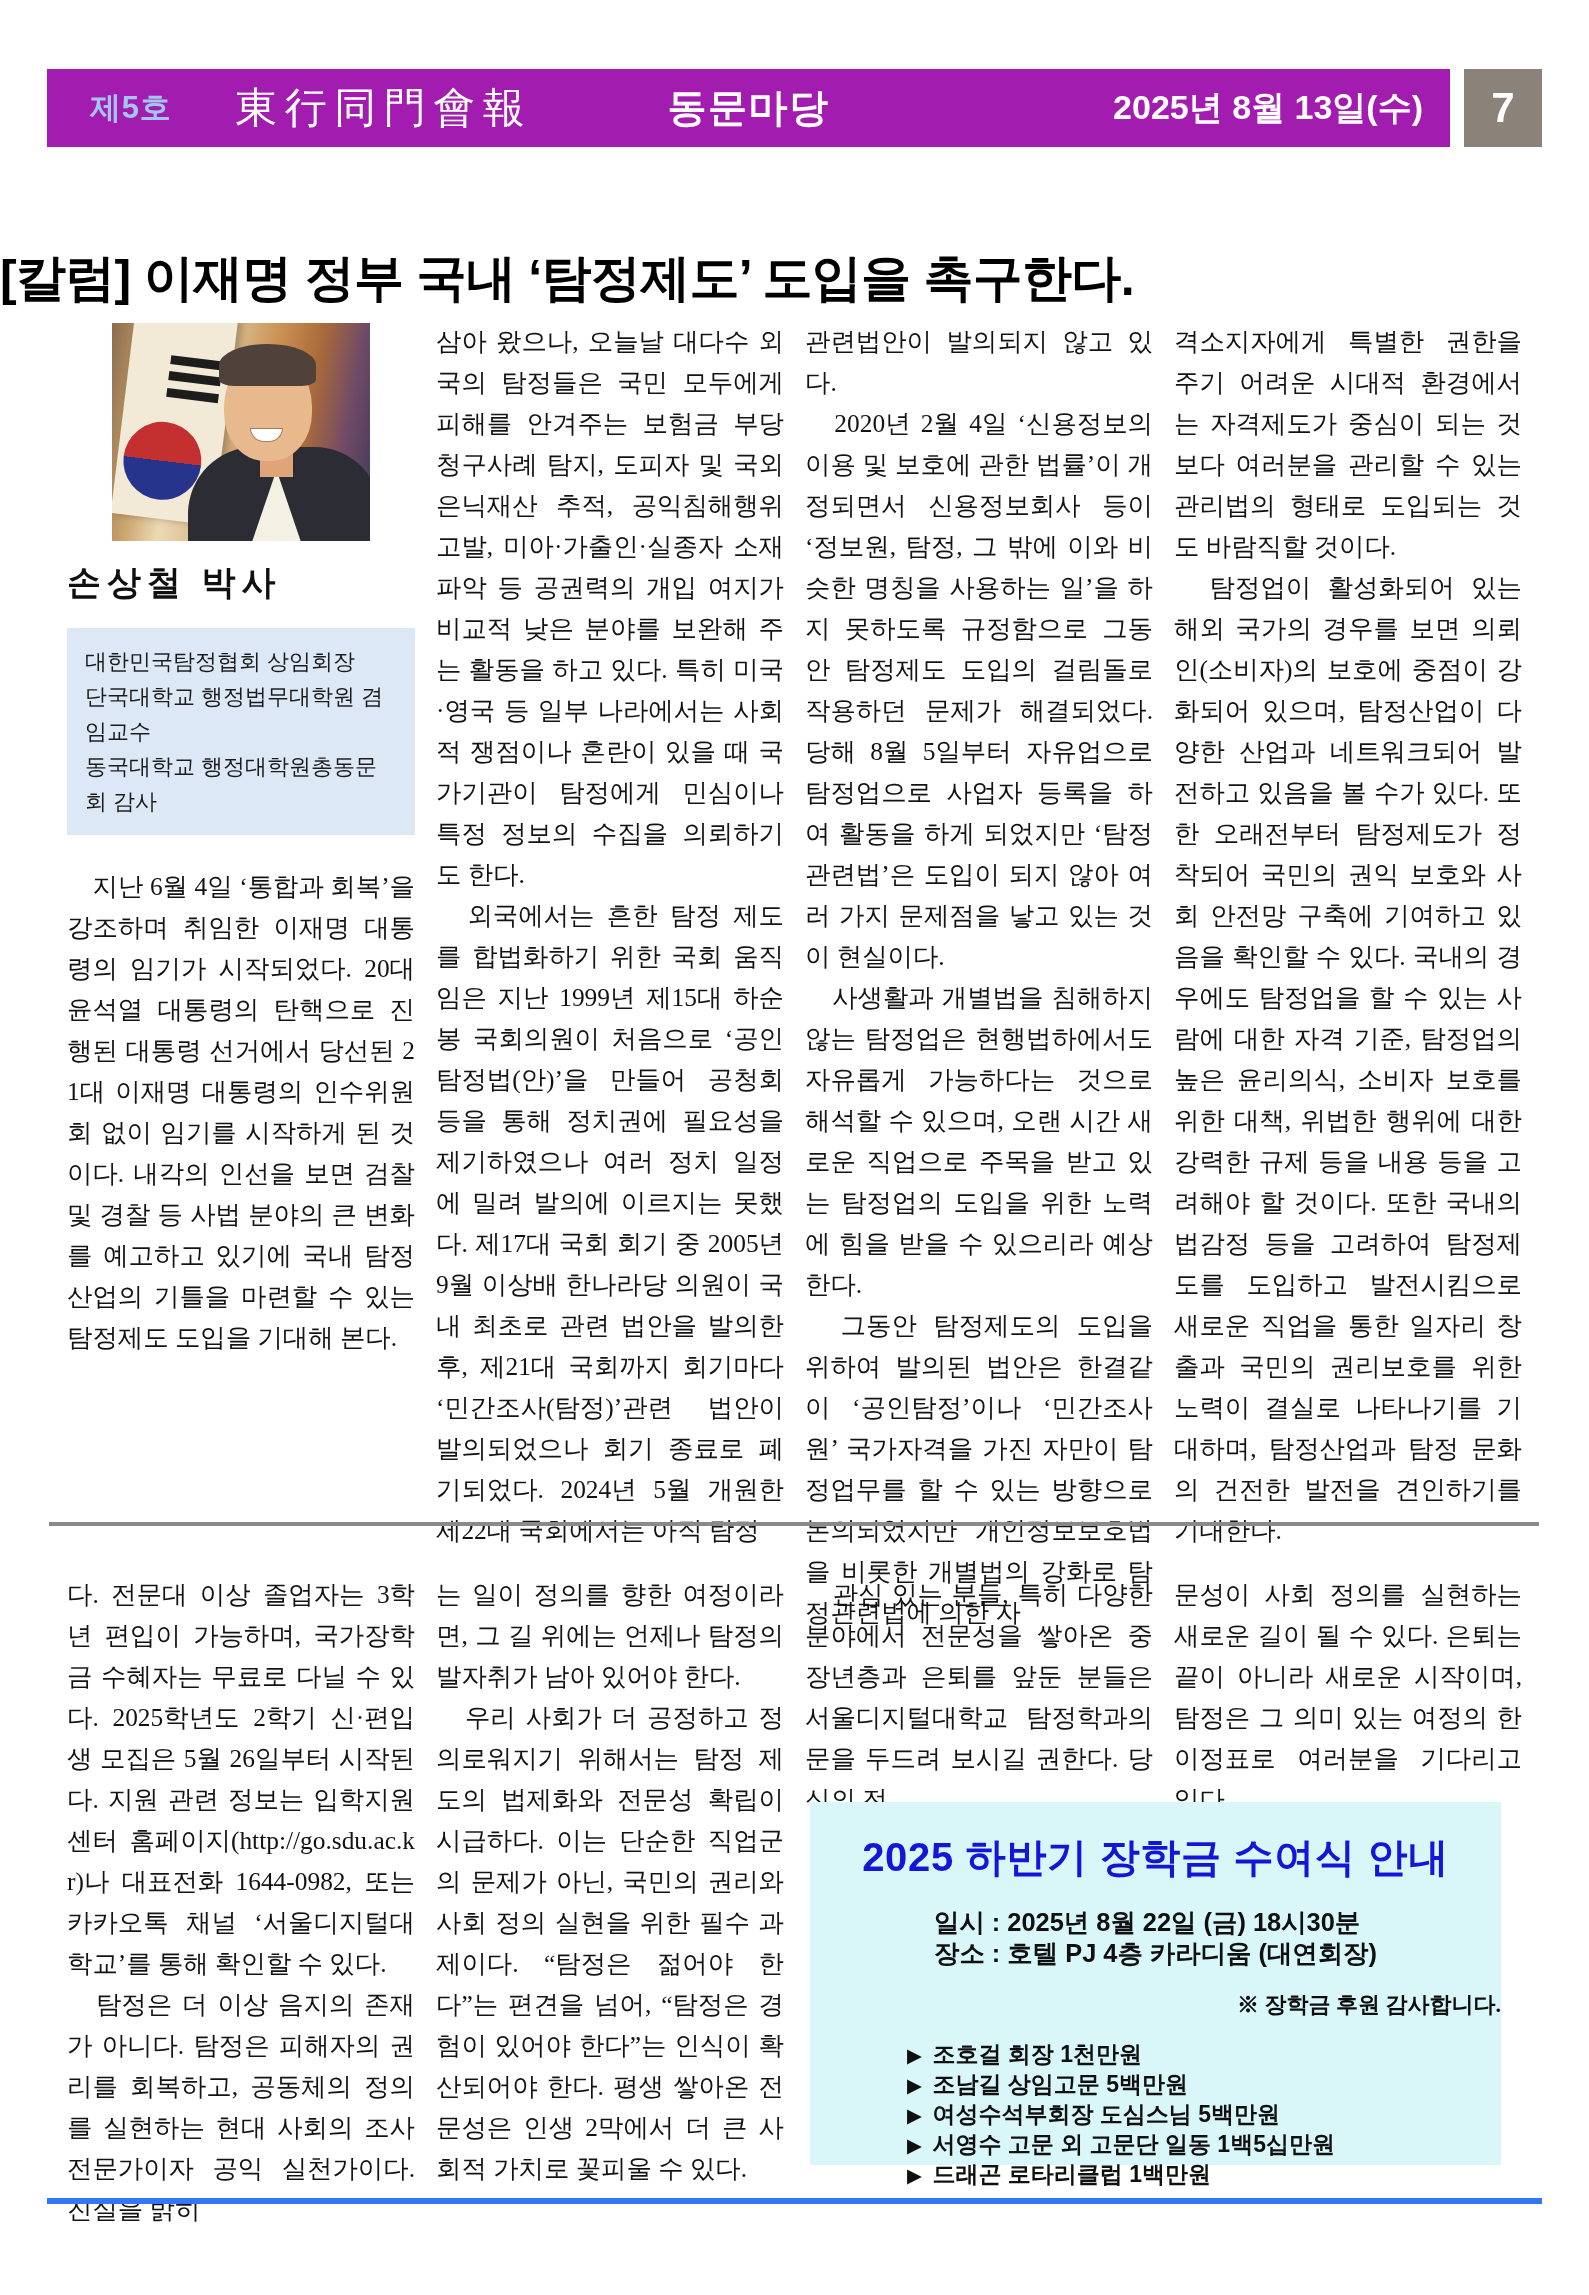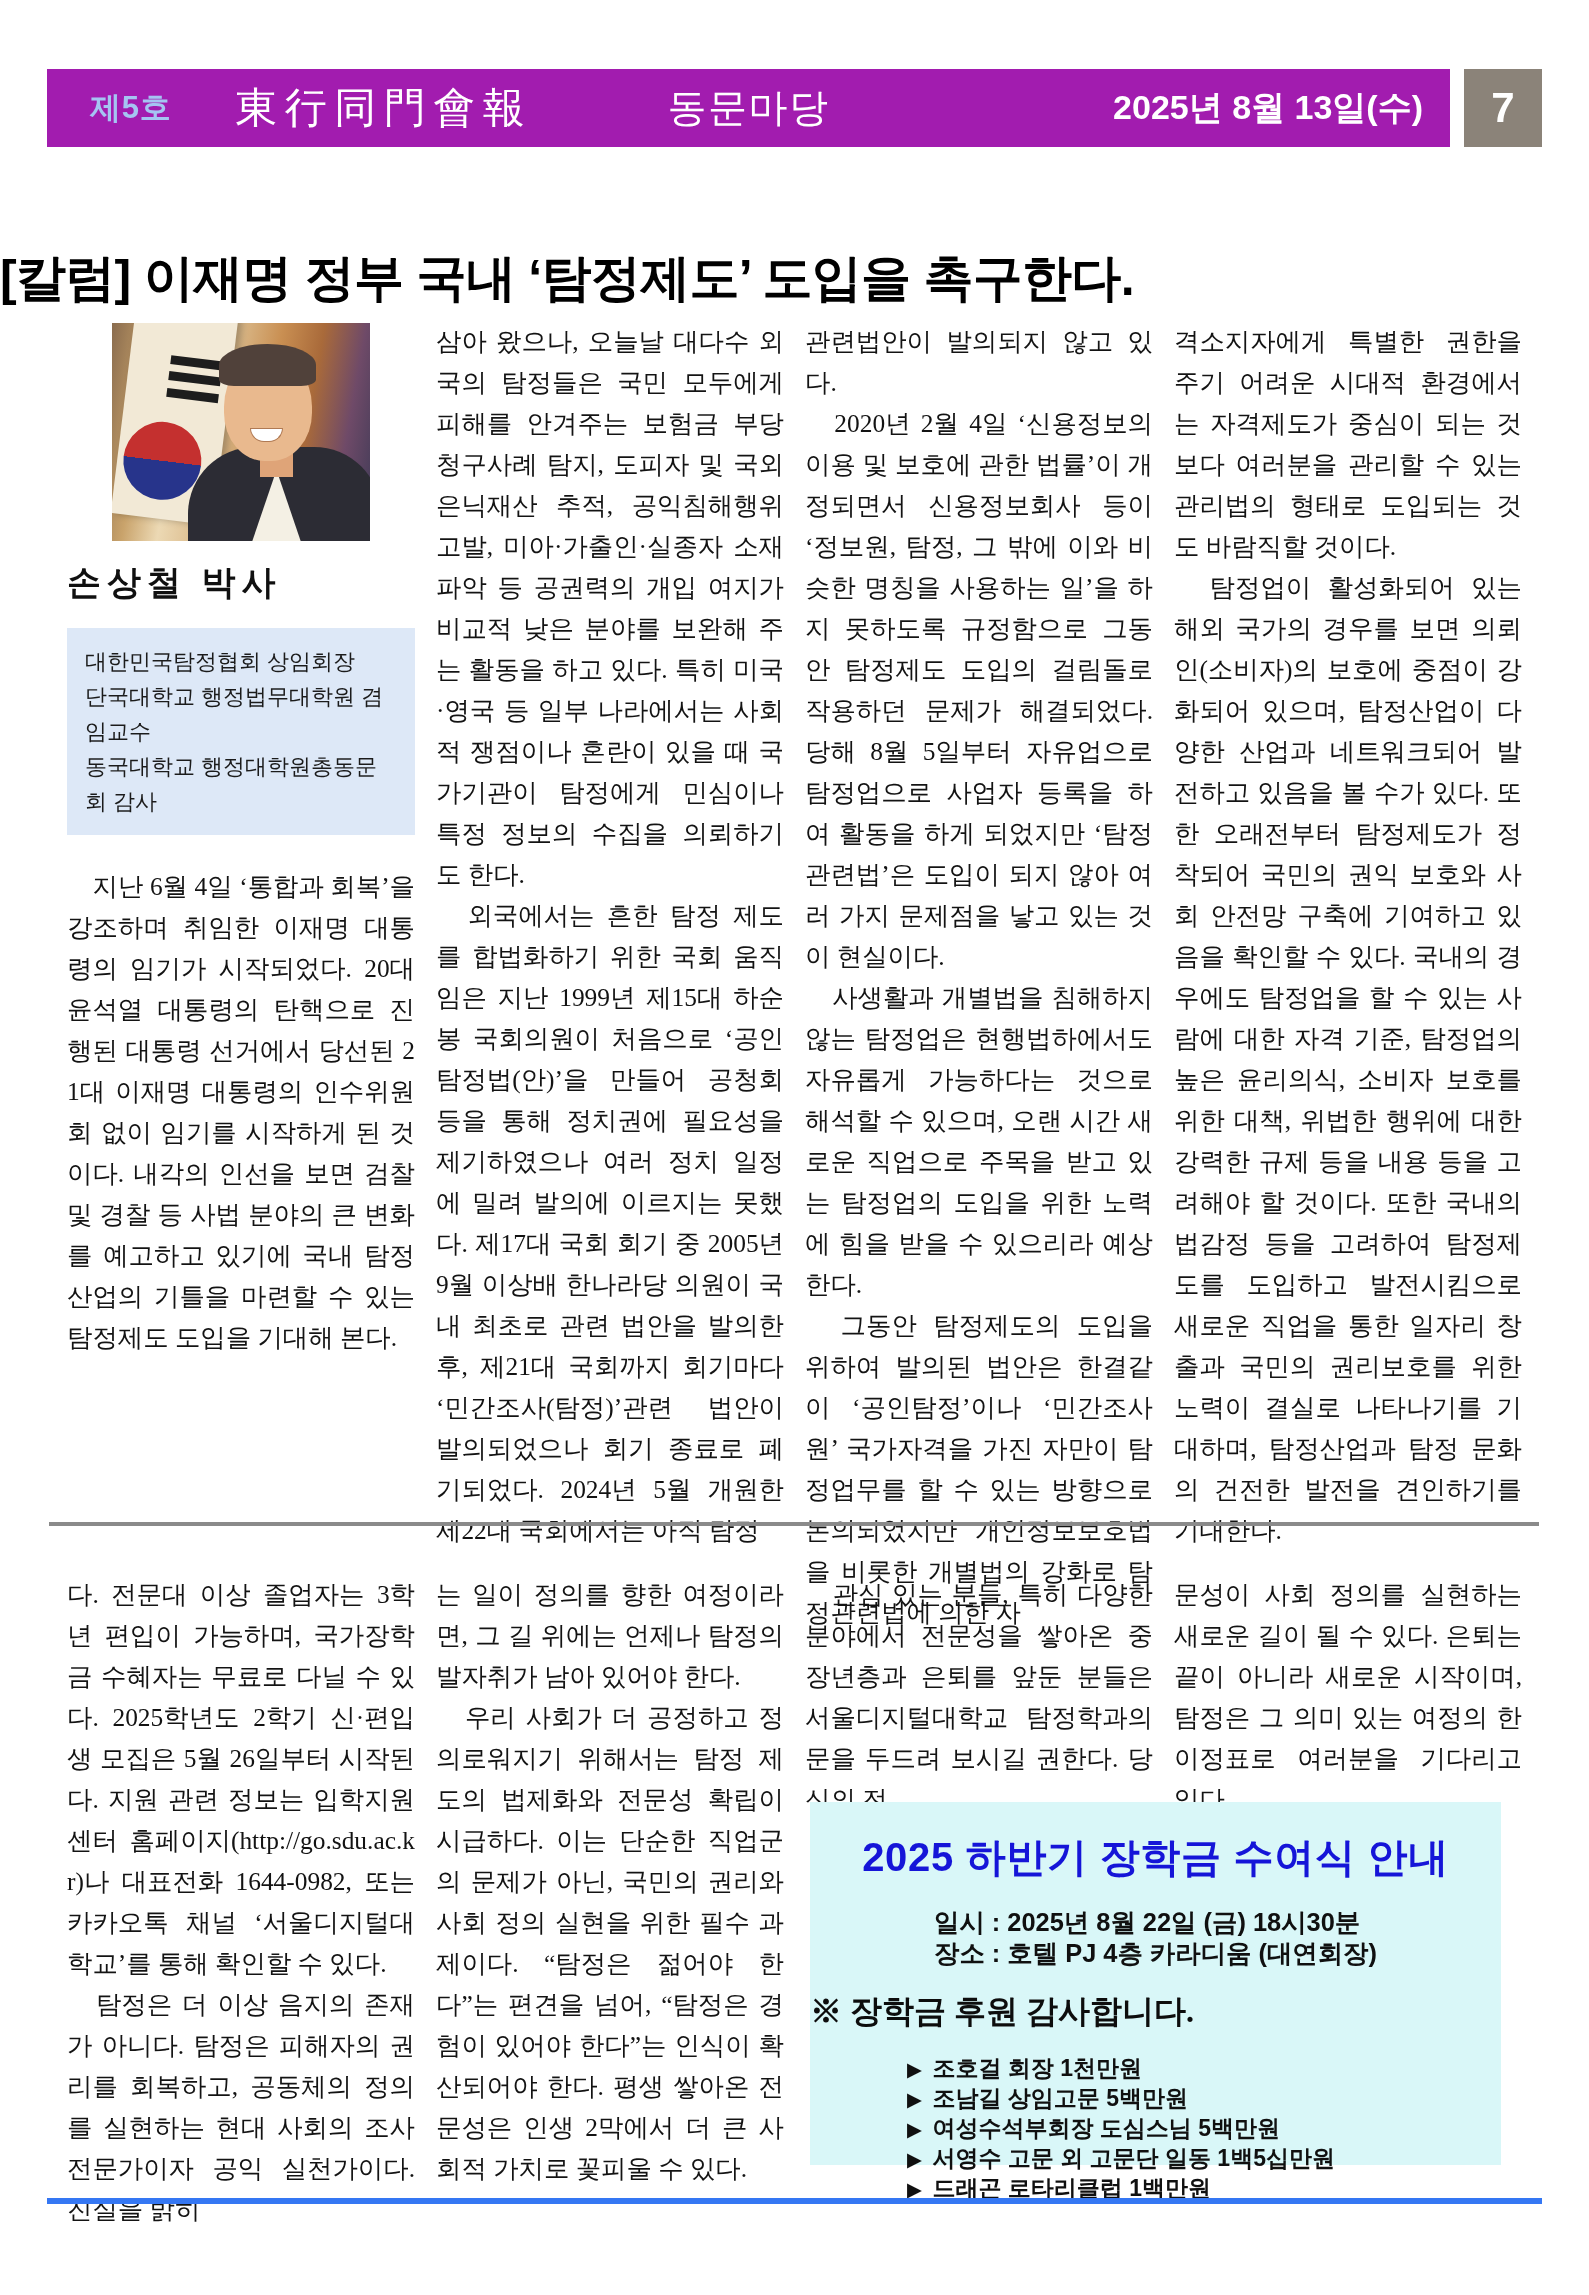--- a/index.html
+++ b/index.html
@@ -7,21 +7,21 @@
         font-family:"Liberation Serif","DejaVu Serif",serif;color:#121212;}
 
   
   .masthead-bar{position:absolute;left:47px;top:69px;width:1403px;height:78px;
     background:#a21caf;display:flex;align-items:center;
     font-family:"Liberation Sans","DejaVu Sans",sans-serif;}
   .issue-no{margin-left:43px;font-size:31px;font-weight:bold;color:#a5c4f2;letter-spacing:0.7px;}
   .masthead-title{margin-left:64px;font-size:42px;font-weight:normal;color:#ffffff;
     font-family:"Liberation Serif","DejaVu Serif",serif;letter-spacing:7.5px;}
   .section-name{position:absolute;left:50%;transform:translateX(-50%);
-    font-size:39px;font-weight:normal;color:#ffffff;letter-spacing:1.5px;}
+    font-size:39px;font-weight:bold;color:#ffffff;letter-spacing:1.5px;}
   .edition-date{margin-left:auto;margin-right:27px;font-size:34px;font-weight:bold;color:#ffffff;}
   .page-number-box{position:absolute;left:1464px;top:69px;width:78px;height:78px;
     background:#8b8379;display:flex;align-items:center;justify-content:center;
     font-family:"Liberation Sans","DejaVu Sans",sans-serif;
     font-size:42px;font-weight:bold;color:#ffffff;}
 
   
   .headline{position:absolute;left:0;top:211px;width:100%;text-align:left;
     font-family:"Liberation Sans","DejaVu Sans",sans-serif;
     font-size:50px;font-weight:800;letter-spacing:-0.7px;color:#000;}
@@ -66,21 +66,21 @@
   .mid-rule{position:absolute;left:49px;top:1522px;width:1490px;height:3.7px;background:#8a8a8a;}
   .bottom-rule{position:absolute;left:47px;top:2198px;width:1495px;height:6px;background:#3577f3;}
 
   
   .notice-box{position:absolute;left:810px;top:1802px;width:691px;height:363px;
     background:#d9f7f8;font-family:"Liberation Sans","DejaVu Sans",sans-serif;}
   .notice-title{margin-top:28px;text-align:center;font-size:40px;font-weight:800;
     color:#1515d8;letter-spacing:0.7px;}
   .notice-info{width:fit-content;margin:22.4px auto 0;font-size:25.4px;font-weight:bold;
     line-height:31px;color:#101010;}
-  .notice-note{margin-top:21px;text-align:left;font-size:32px;font-weight:bold;
+  .notice-note{margin-top:21px;text-align:right;font-size:22px;font-weight:bold;
     font-family:"Liberation Serif","DejaVu Serif",serif;color:#0d0d0d;}
   .donor-list{margin:19.4px 0 0 97px;}
   .donor-row{display:flex;align-items:baseline;font-size:23px;font-weight:bold;
     line-height:29px;color:#101010;}
   .donor-marker{margin-right:10.5px;font-size:19.4px;}
 </style>
 </head>
 <body>
 
 <div class="page">

